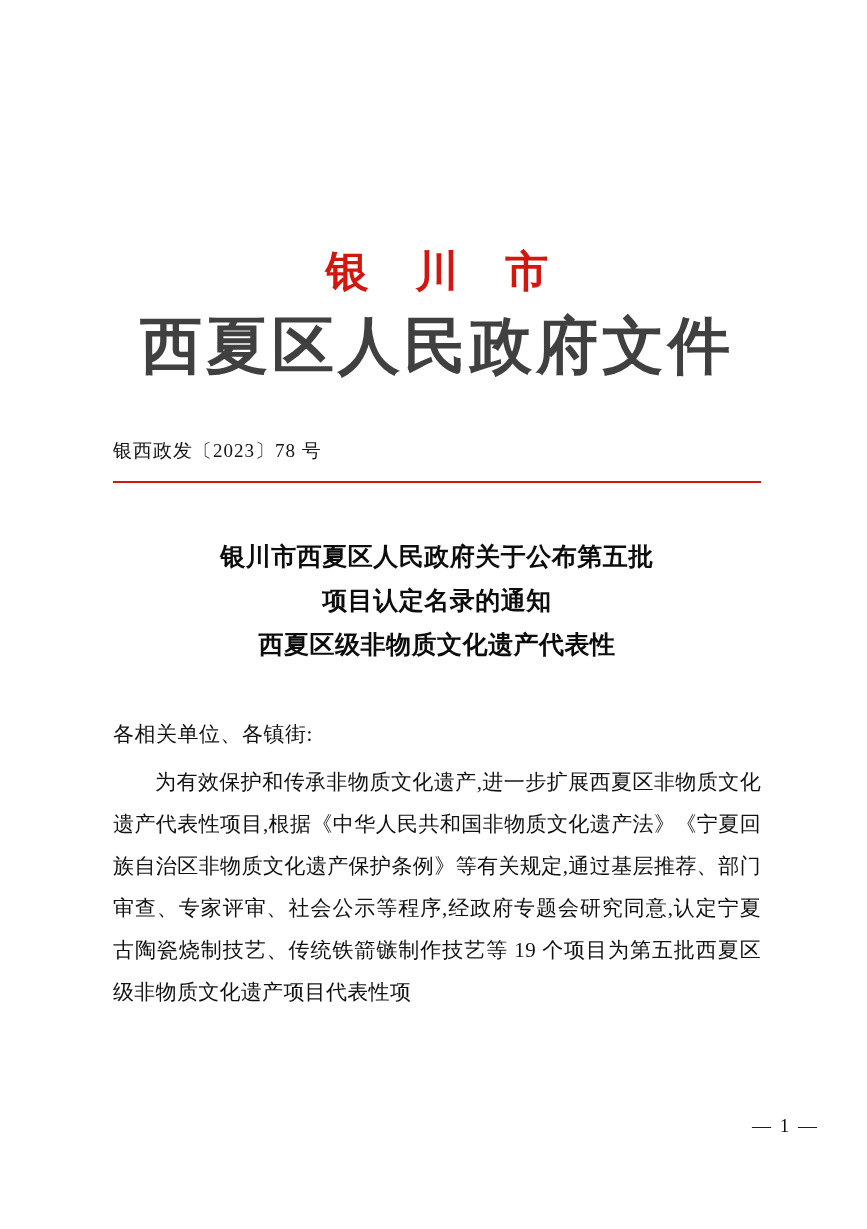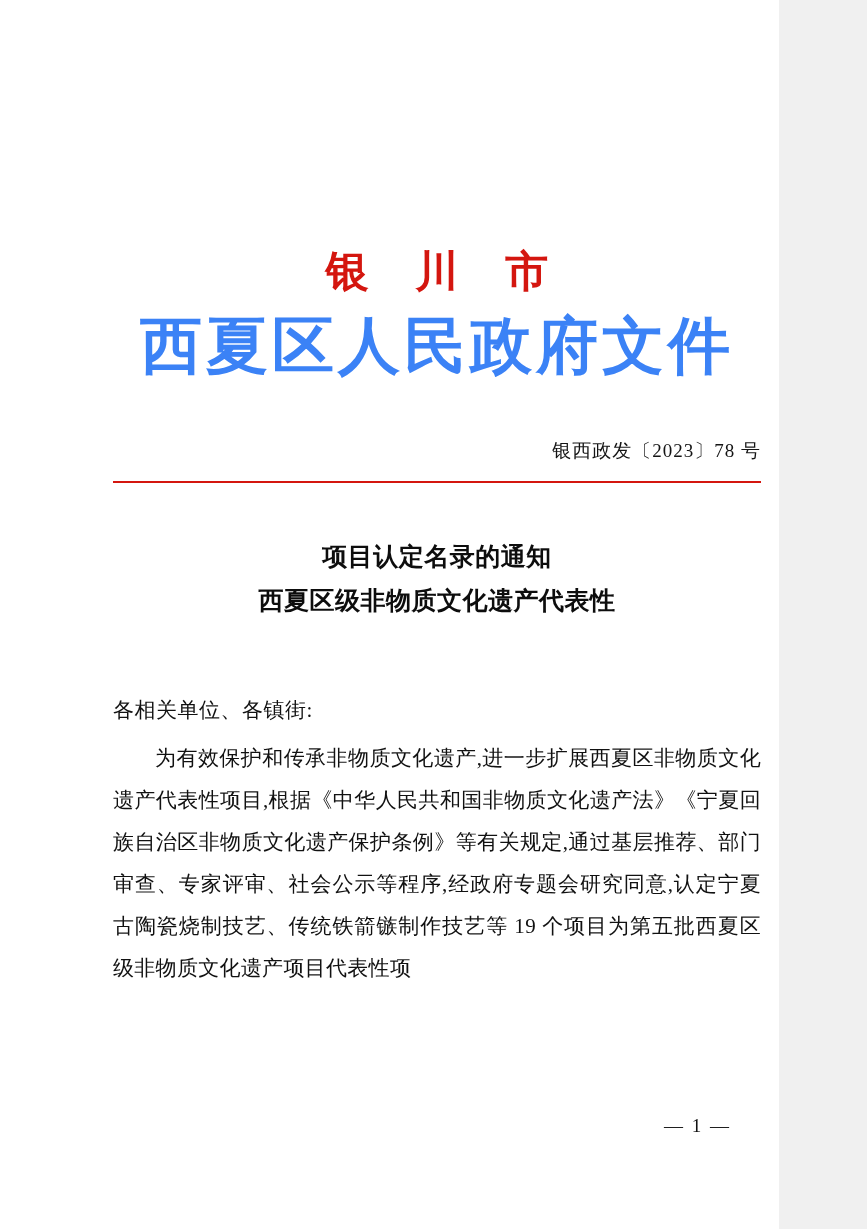--- a/index.html
+++ b/index.html
@@ -1,21 +1,21 @@
 <!DOCTYPE html>
 <html><head>
 <meta charset="utf-8">
 <style>
   html, body {
     margin: 0;
     padding: 0;
     background: #f0f0f0;
   }
   .page {
-    width: 779px;
+    width: 867px;
     height: 1229px;
     background: #ffffff;
     position: relative;
     overflow: hidden;
     box-sizing: border-box;
     font-family: "Liberation Serif", "DejaVu Serif", serif;
     color: #111111;
   }
   .doc-body {
     position: absolute;
@@ -31,30 +31,30 @@
   .masthead-line1 {
     color: #d4160f;
     font-weight: bold;
     font-size: 43px;
     letter-spacing: 18px;
     text-indent: 18px;
     line-height: 1.25;
     font-family: "Liberation Serif", "DejaVu Serif", serif;
   }
   .masthead-line2 {
-    color: #3b82f6;
+    color: #404040;
     font-weight: bold;
     font-size: 62px;
     letter-spacing: 4px;
     line-height: 1.35;
     margin-top: 6px;
     font-family: "Liberation Serif", "DejaVu Serif", serif;
   }
   .doc-number {
-    text-align: right;
+    text-align: left;
     font-size: 19px;
     margin-top: 50px;
     letter-spacing: 1px;
     color: #141414;
   }
   .red-rule {
     margin-top: 17px;
     height: 2px;
     background: #d4160f;
     width: 100%;
@@ -66,21 +66,21 @@
     line-height: 1.75;
     margin-top: 52px;
     letter-spacing: 0.5px;
     color: #0d0d0d;
   }
   .doc-title div {
     white-space: nowrap;
   }
   .salutation {
     font-size: 21px;
-    margin-top: 68px;
+    margin-top: 48px;
     line-height: 1.9;
     letter-spacing: 0.5px;
   }
   .para {
     font-size: 21px;
     line-height: 2.0;
     text-indent: 2em;
     text-align: justify;
     margin-top: 6px;
     letter-spacing: 0.3px;
@@ -106,20 +106,21 @@
     <div class="masthead">
       <div class="masthead-line1">银 川 市</div>
       <div class="masthead-line2">西夏区人民政府文件</div>
     </div>
 
     <div class="doc-number">银西政发〔2023〕78 号</div>
 
     <div class="red-rule"></div>
 
     <div class="doc-title">
+      <div>银川市西夏区人民政府关于公布第五批</div>
       <div>项目认定名录的通知</div>
       <div>西夏区级非物质文化遗产代表性</div>
     </div>
 
     <div class="salutation">各相关单位、各镇街:</div>
 
     <div class="para">为有效保护和传承非物质文化遗产,进一步扩展西夏区非物质文化遗产代表性项目,根据《中华人民共和国非物质文化遗产法》《宁夏回族自治区非物质文化遗产保护条例》等有关规定,通过基层推荐、部门审查、专家评审、社会公示等程序,经政府专题会研究同意,认定宁夏古陶瓷烧制技艺、传统铁箭镞制作技艺等 19 个项目为第五批西夏区级非物质文化遗产项目代表性项</div>
 
   </div>
 

